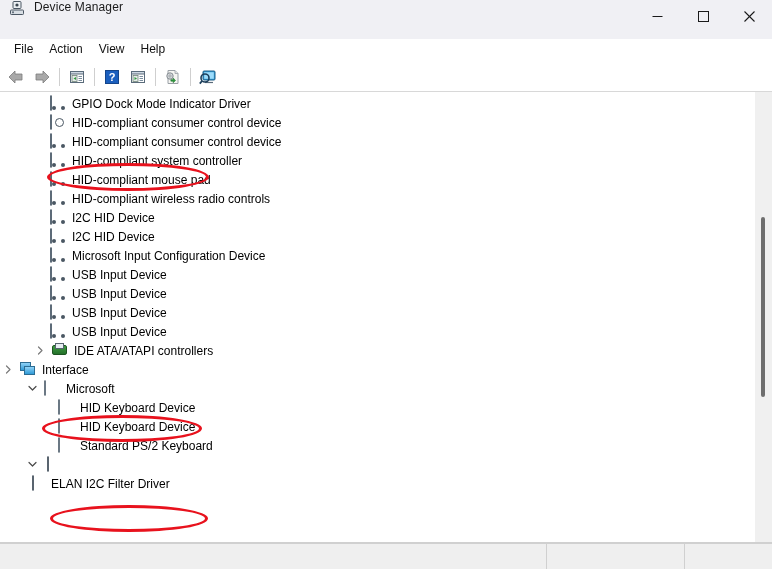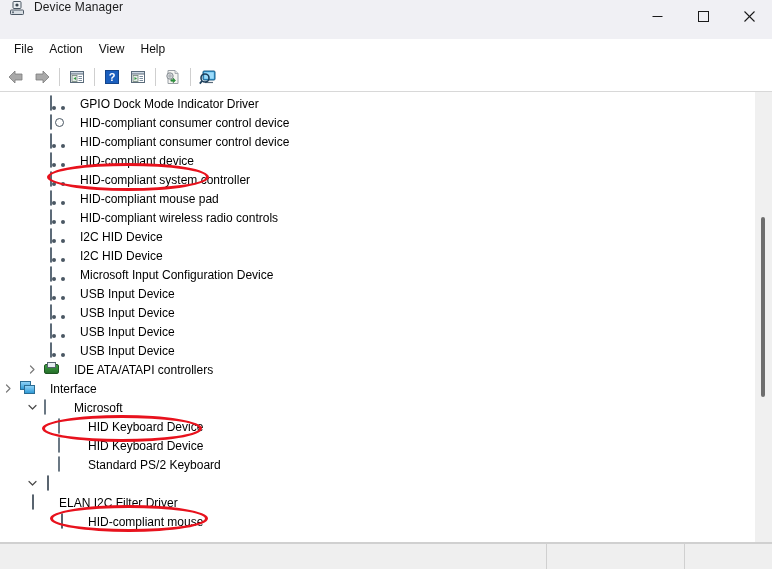--- a/index.html
+++ b/index.html
@@ -137,21 +137,21 @@
     align-items: center;
     justify-content: center;
   }
   .row .dev-icon {
     width: 16px;
     height: 16px;
     flex: none;
     margin-right: 6px;
     position: relative;
   }
-  .row .label { line-height: 16px; margin-left: 8px; }   
+  .row .label { line-height: 16px; }   
   .lvl2 { padding-left: 50px; }  
 
   
   
   .ic-hid {
     background:
       linear-gradient(#b9c4cf, #8e9dab);
     border: 1px solid #5d6b78;
     border-radius: 3px;
     box-sizing: border-box;
@@ -453,24 +453,20 @@
       <div class="row lvl2">
         <span class="dev-icon"><span class="ic-hid ic-hid-dot"></span></span>
         <span class="label">HID-compliant consumer control device</span>
       </div>
 
       <div class="row lvl2">
         <span class="dev-icon"><span class="ic-hid"></span></span>
         <span class="label">HID-compliant consumer control device</span>
       </div>
 
-      <div class="row lvl2">
-        <span class="dev-icon"><span class="ic-hid"></span></span>
-        <span class="label">HID-compliant device</span>
-      </div>
 
       <div class="row lvl2">
         <span class="dev-icon"><span class="ic-hid"></span></span>
         <span class="label">HID-compliant system controller</span>
       </div>
 
       <div class="row lvl2">
         <span class="dev-icon"><span class="ic-hid"></span></span>
         <span class="label">HID-compliant mouse pad</span>
       </div>
@@ -508,21 +504,21 @@
       <div class="row lvl2">
         <span class="dev-icon"><span class="ic-hid"></span></span>
         <span class="label">USB Input Device</span>
       </div>
 
       <div class="row lvl2">
         <span class="dev-icon"><span class="ic-hid"></span></span>
         <span class="label">USB Input Device</span>
       </div>
 
-      <div class="row" style="padding-left:24px">
+      <div class="row" style="padding-left:32px">
         <span class="twisty">
           <svg width="9" height="9" viewBox="0 0 9 9">
             <path d="M2.5 1 L6 4.5 L2.5 8" fill="none" stroke="#7a7a7a" stroke-width="1.2" stroke-linecap="round" stroke-linejoin="round"></path>
           </svg>
         </span>
         <span class="dev-icon" style="margin-left:4px"><span class="ic-ide"></span></span>
         <span class="label">IDE ATA/ATAPI controllers</span>
       </div>
 
       <div class="row" style="">
@@ -567,24 +563,20 @@
           </svg>
         </span>
         <span class="dev-icon" style="margin-left:4px"><span class="ic-mouse"></span></span>
       </div>
 
       <div class="row" style="padding-left:29px">
         <span class="dev-icon"><span class="ic-mouse"></span></span>
         <span class="label">ELAN I2C Filter Driver</span>
       </div>
 
-      <div class="row" style="padding-left:58px">
-        <span class="dev-icon"><span class="ic-mouse"></span></span>
-        <span class="label">HID-compliant mouse</span>
-      </div>
 
     </div>
 
     <div class="annot" style="left:47px;  top:71px;  width:162px; height:28px;"></div>
     <div class="annot" style="left:42px;  top:323px; width:160px; height:27px;"></div>
     <div class="annot" style="left:50px;  top:413px; width:158px; height:27px;"></div>
 
     <div class="vscroll">
       <div class="thumb" style="top:125px; height:180px;"></div>
     </div>

